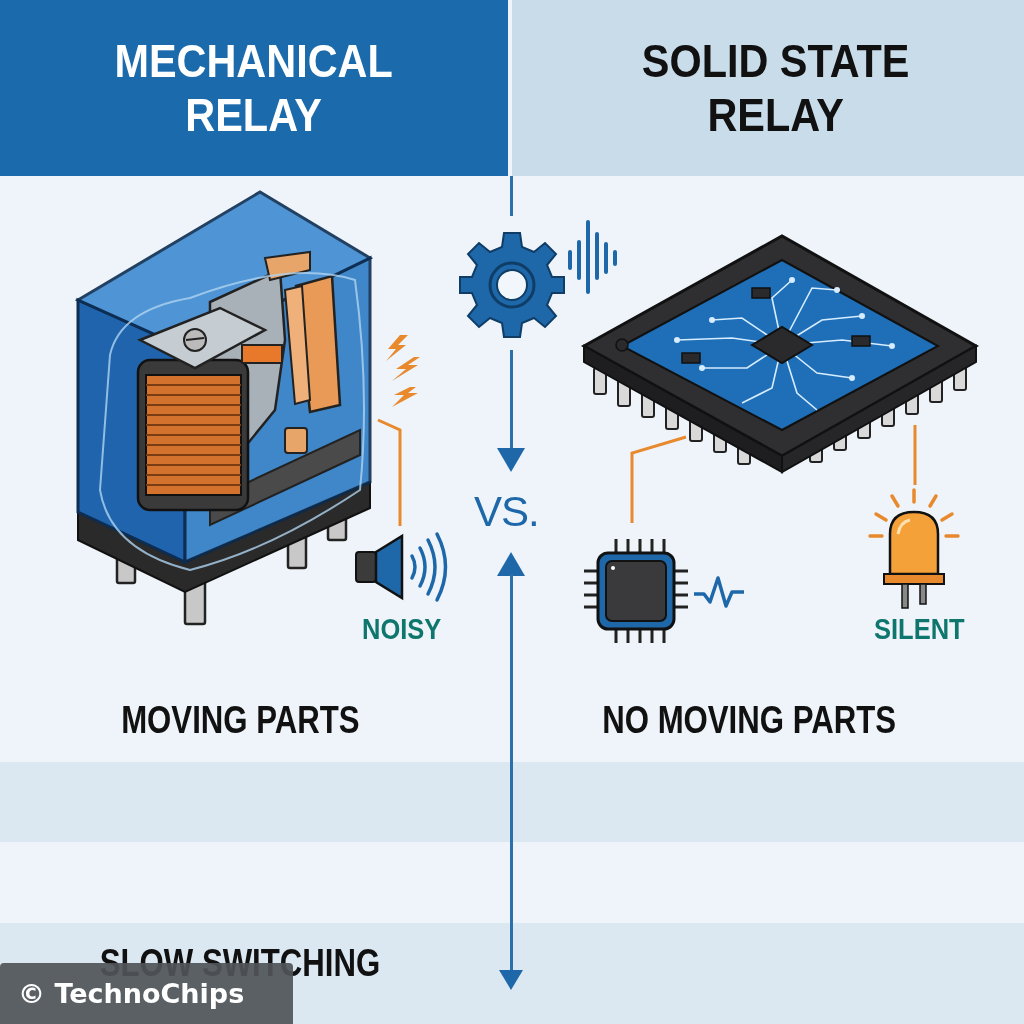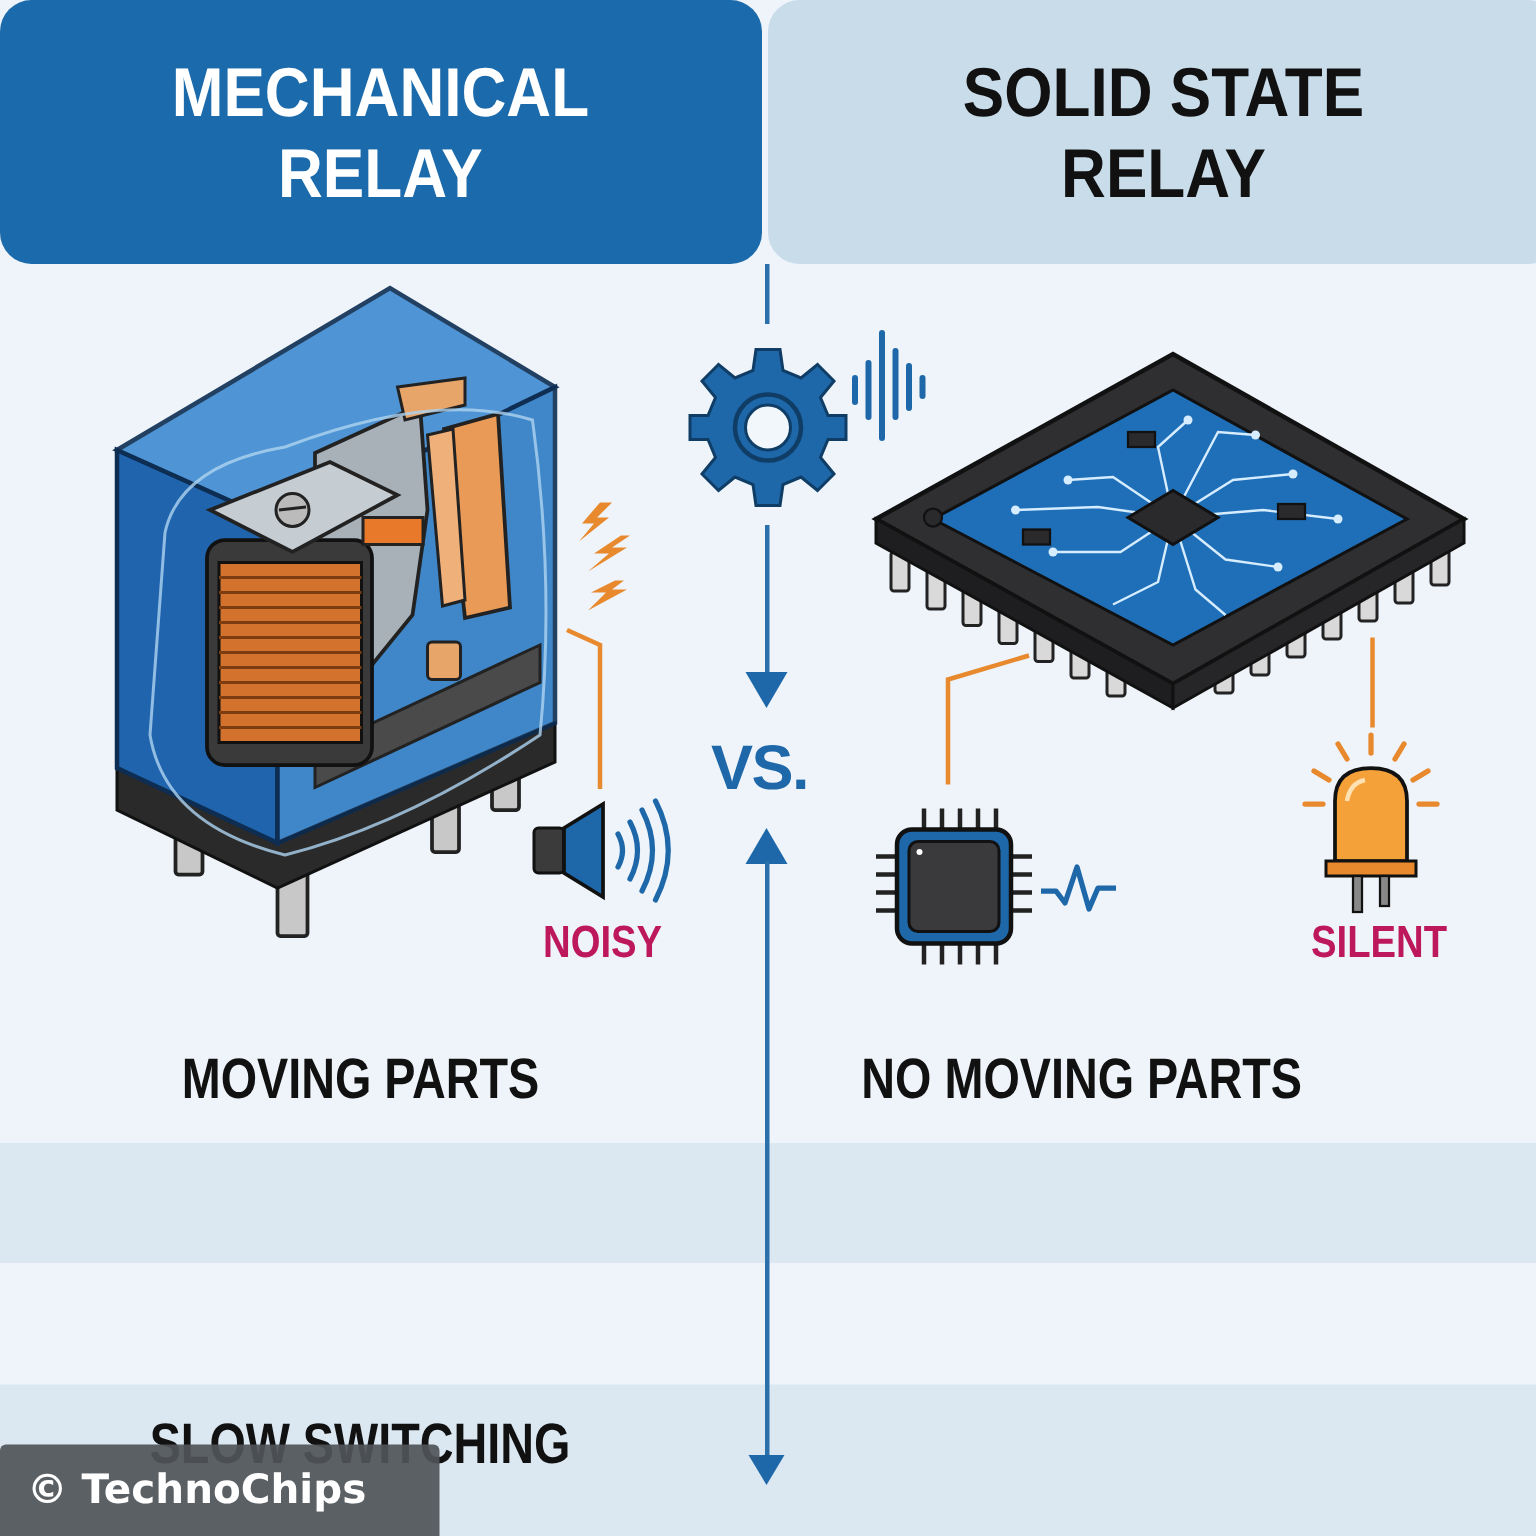--- a/index.html
+++ b/index.html
@@ -1,32 +1,32 @@
 <!DOCTYPE html>
 <html><head>
 <meta charset="utf-8">
 <style>
   html,body{margin:0;padding:0;}
   body{width:1024px;height:1024px;overflow:hidden;background:#eef4f9;font-family:"Liberation Sans",sans-serif;position:relative;}
-  .hdr{position:absolute;top:0;height:176px;display:flex;align-items:center;justify-content:center;text-align:center;font-weight:bold;font-size:46px;line-height:54px;letter-spacing:0px;transform:scaleX(0.92);border-radius:21px;}
+  .hdr{position:absolute;top:0;height:176px;display:flex;align-items:center;justify-content:center;text-align:center;font-weight:bold;font-size:46px;line-height:54px;letter-spacing:0px;transform:scaleX(0.92);}
   .hdr-left{left:0;width:508px;background:#1b6aab;color:#fff;}
   .hdr-right{left:512px;width:528px;background:#c9dcea;color:#111;}
   .hdr-sep{position:absolute;left:508px;top:0;width:4px;height:176px;background:#eef4f9;}
   .midline{position:absolute;left:510px;width:3px;background:#2b6fab;}
   .arrowdown{position:absolute;width:0;height:0;border-left:14px solid transparent;border-right:14px solid transparent;border-top:24px solid #1e68aa;}
   .arrowup{position:absolute;width:0;height:0;border-left:14px solid transparent;border-right:14px solid transparent;border-bottom:24px solid #1e68aa;}
-  .vs{position:absolute;left:474px;top:488px;font-size:42px;font-weight:bold;color:#1e68aa;letter-spacing:-1px;}
+  .vs{position:absolute;left:474px;top:488px;font-size:42px;font-weight:normal;color:#1e68aa;letter-spacing:-1px;}
   .row{position:absolute;left:0;width:1024px;height:80px;}
   .row.alt{background:#dbe8f2;}
   .row.plain{background:#eef4f9;}
   .cell{position:absolute;top:0;height:80px;display:flex;align-items:center;justify-content:center;font-size:38px;font-weight:bold;color:#111;}
   .cell.l{left:0;width:480px;}
-  .cell.r{left:514px;width:414px;}
+  .cell.r{left:514px;width:414px;justify-content:flex-end;}
   .cell span{display:inline-block;transform:scaleX(0.82);white-space:nowrap;}
-  .label{position:absolute;font-size:30px;font-weight:bold;color:#be185d;}
+  .label{position:absolute;font-size:30px;font-weight:bold;color:#0f766e;}
   .label span{display:inline-block;transform:scaleX(0.85);}
   .wm{position:absolute;left:0;top:963px;width:293px;height:61px;background:rgba(80,84,88,0.92);border-radius:4px 4px 0 0;color:#fff;font-family:"DejaVu Sans",sans-serif;font-weight:bold;font-size:27px;display:flex;align-items:center;padding-left:18px;box-sizing:border-box;}
   svg{position:absolute;overflow:visible;}
 </style>
 </head>
 <body>
 
 <div class="hdr hdr-left" style="transform:none;">
   <div style="transform:scaleX(0.9);">
     <div>MECHANICAL</div>

